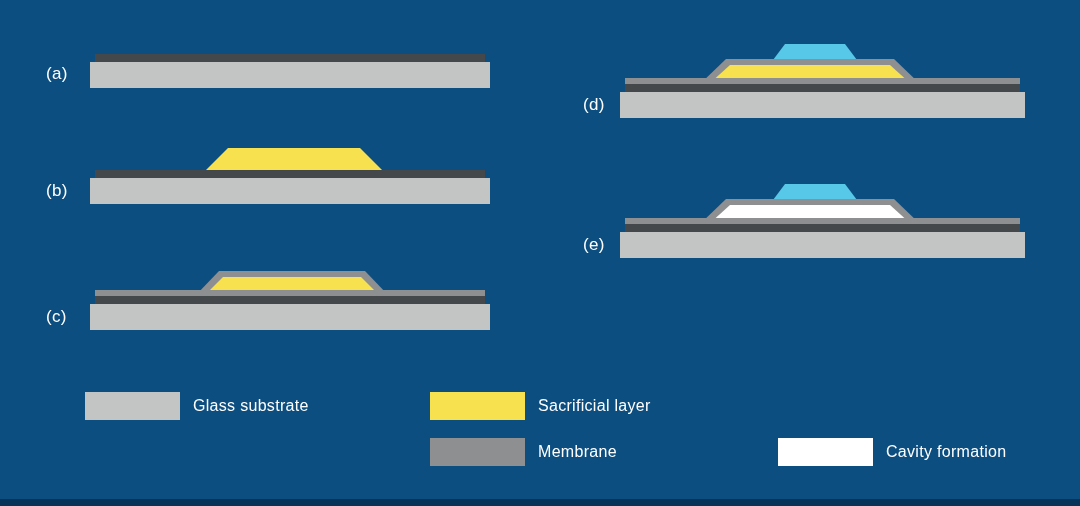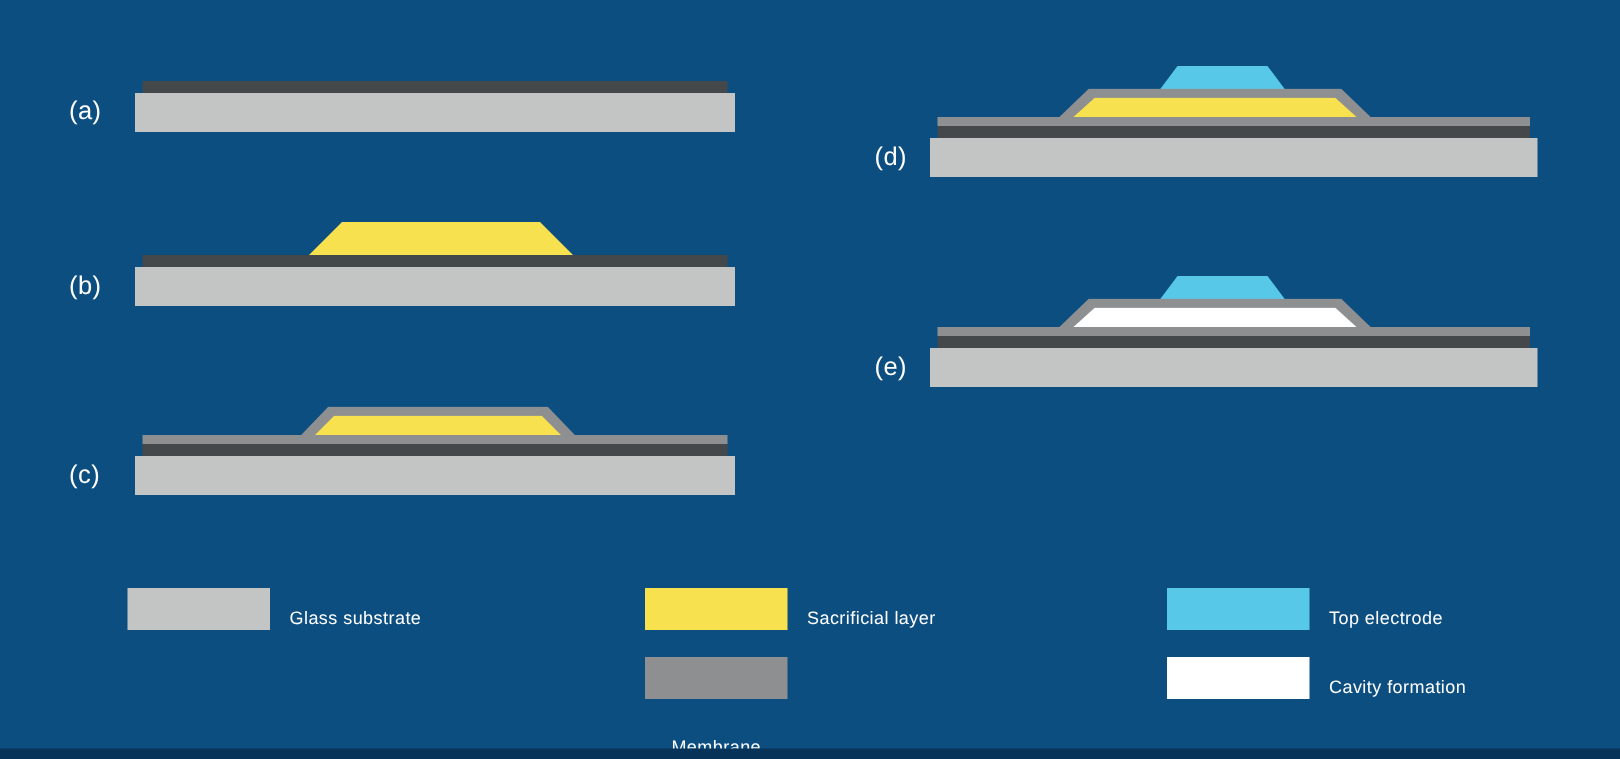--- a/index.html
+++ b/index.html
@@ -34,24 +34,23 @@
 
   .swatch {
     display: inline-block;
     width: 95px;
     height: 28px;
     flex: 0 0 auto;
   }
 
   .legend-label {
     color: #ffffff;
-    font-size: 12px;
+    font-size: 16px;
     letter-spacing: 0.3px;
     white-space: nowrap;
-    margin-top: 12px;
   }
 
   .footer-bar {
     position: absolute;
     left: 0;
     bottom: 0;
     width: 100%;
     height: 7px;
   }
 </style>
@@ -94,28 +93,24 @@
 
   <div class="legend-item" style="left:85px; top:392px;">
     <span class="swatch" style="background: rgb(195, 196, 196);"></span>
     <span class="legend-label">Glass substrate</span>
   </div>
 
   <div class="legend-item" style="left:430px; top:392px;text-align:right;">
     <span class="swatch" style="background: rgb(247, 225, 78);"></span>
     <span class="legend-label">Sacrificial layer</span>
   </div>
-  <div class="legend-item" style="left:430px; top:438px;flex-direction:column;">
+  <div class="legend-item" style="left:430px; top:438px;">
     <span class="swatch" style="background: rgb(142, 143, 144);"></span>
     <span class="legend-label">Membrane</span>
   </div>
 
-  <div class="legend-item" style="left:778px; top:392px;">
-    <span class="swatch" style="background: rgb(88, 200, 232);"></span>
-    <span class="legend-label">Top electrode</span>
-  </div>
   <div class="legend-item" style="left:778px; top:438px;text-align:right;">
     <span class="swatch" style="background: rgb(255, 255, 255);"></span>
     <span class="legend-label">Cavity formation</span>
   </div>
 
   <div class="footer-bar" style="background: rgb(8, 51, 88);"></div>
 </div>
 
 </body></html>

